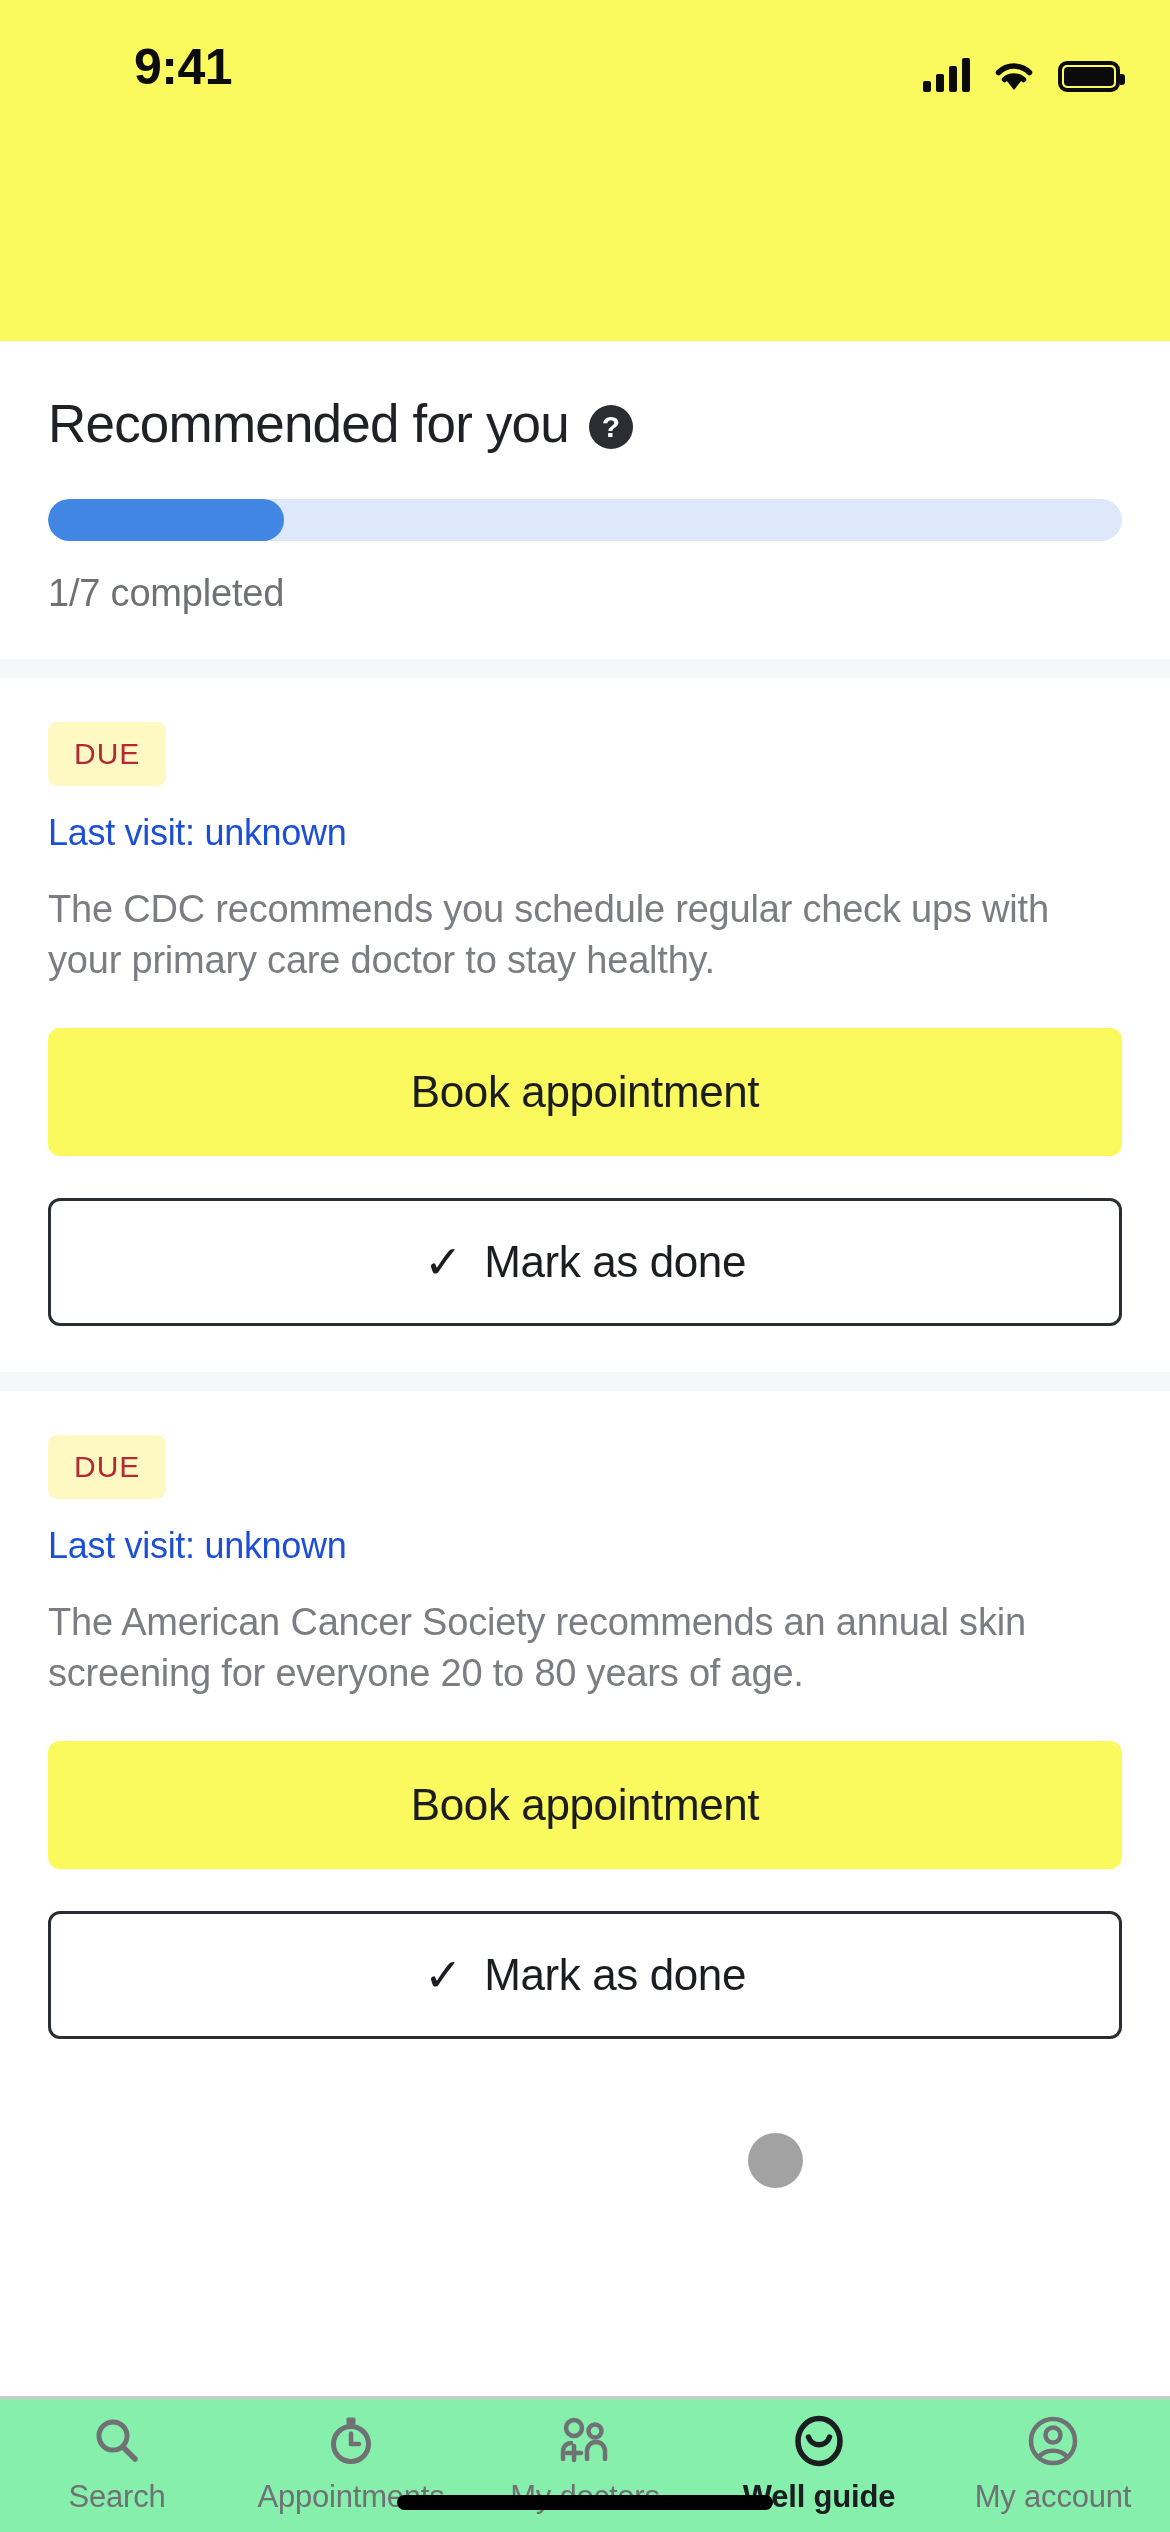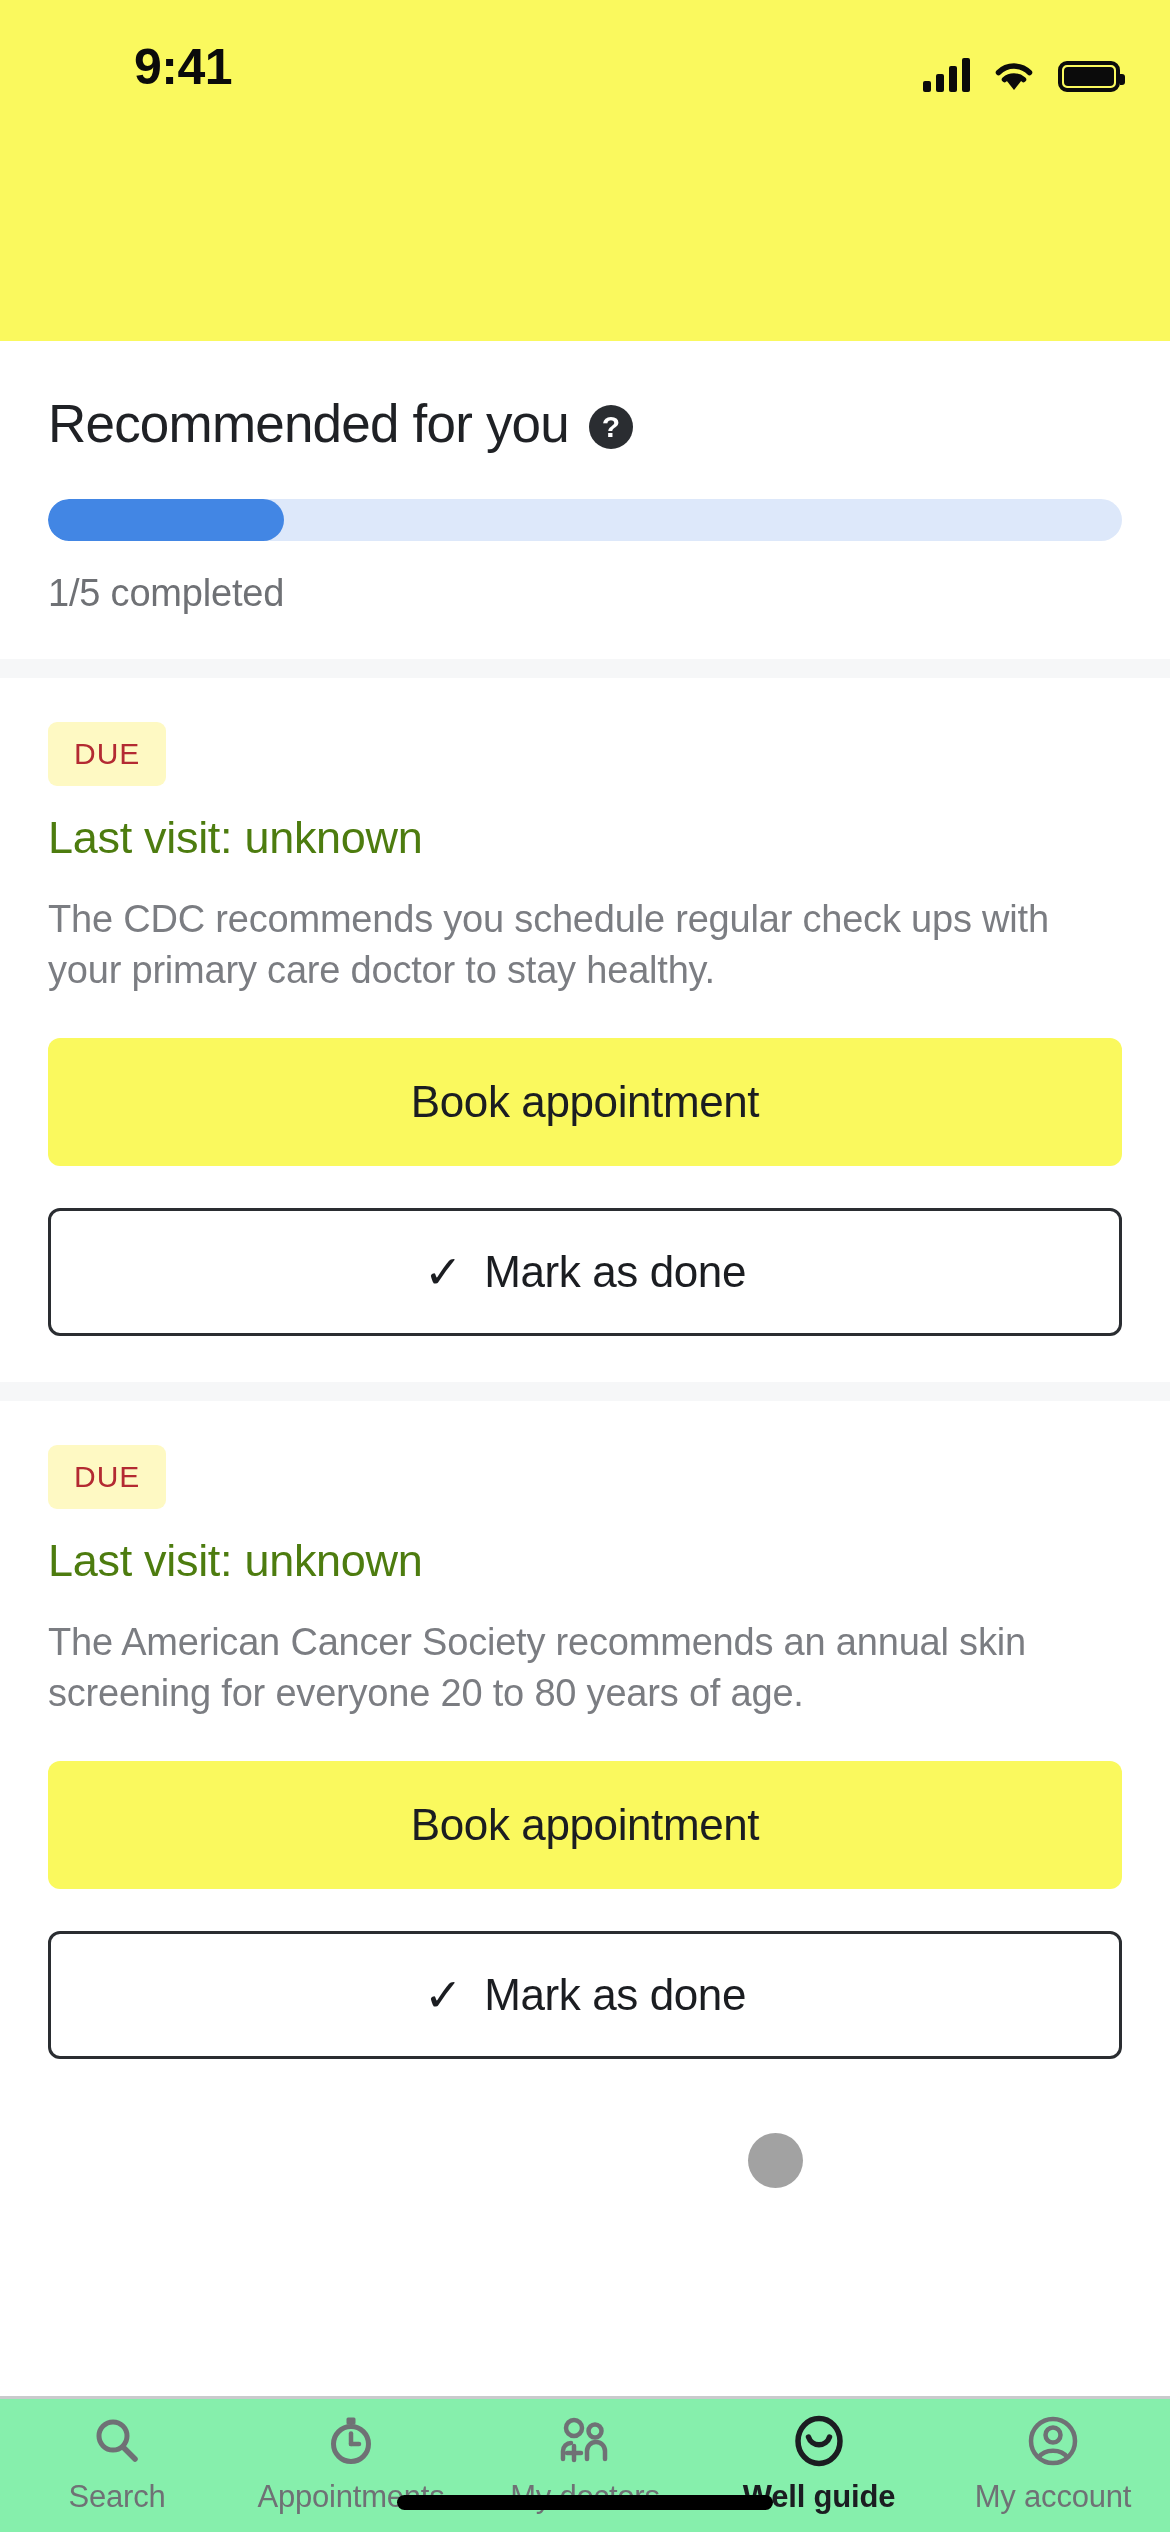--- a/index.html
+++ b/index.html
@@ -117,22 +117,22 @@
     background:#fef9c3;
     color:#b32a32;
     font-size:30px;
     letter-spacing:1px;
     padding:15px 26px;
     border-radius:9px;
     flex:none;
   }
   .card-sub{
     margin-top:26px;
-    font-size:45px;
-    color:#4d7c0f;
+    font-size:36px;
+    color:#1d4ed8;
     letter-spacing:-0.3px;
   }
   .card-desc{
     margin-top:30px;
     font-size:38px;
     line-height:1.34;
     color:#7b7d82;
     letter-spacing:-0.2px;
   }
   .btn{
@@ -220,21 +220,21 @@
 <div class="content">
 
   <div class="section hdr">
     <div class="hdr-title-row">
       <div class="hdr-title">Recommended for you</div>
       <div class="help-icon">?</div>
     </div>
     <div class="progress-track">
       <div class="progress-fill" id="progress-fill" style="width: 22%;"></div>
     </div>
-    <div class="progress-label">1/5 completed</div>
+    <div class="progress-label">1/7 completed</div>
   </div>
 
   <div class="divider"></div>
 
   <div class="section card">
     <div class="card-top">
       <div class="badge">DUE</div>
     </div>
     <div class="card-sub">Last visit: unknown</div>
     <div class="card-desc">The CDC recommends you schedule regular check ups with your primary care doctor to stay healthy.</div>

